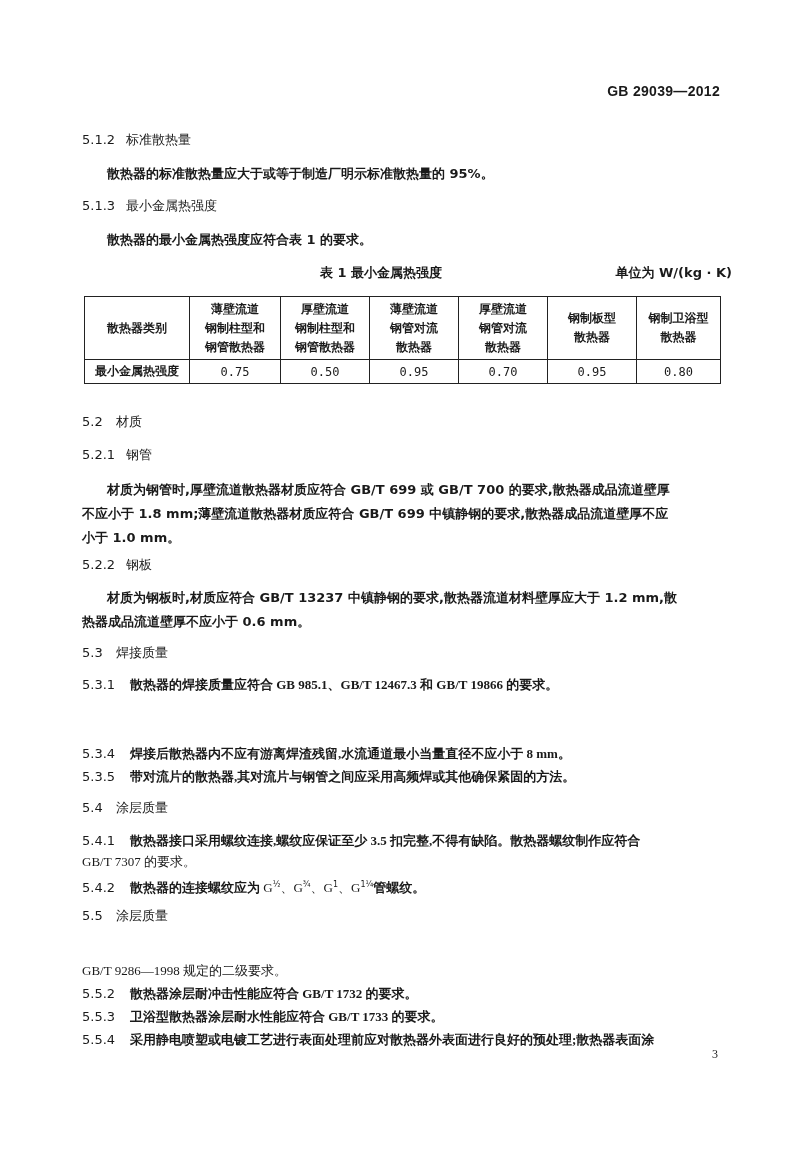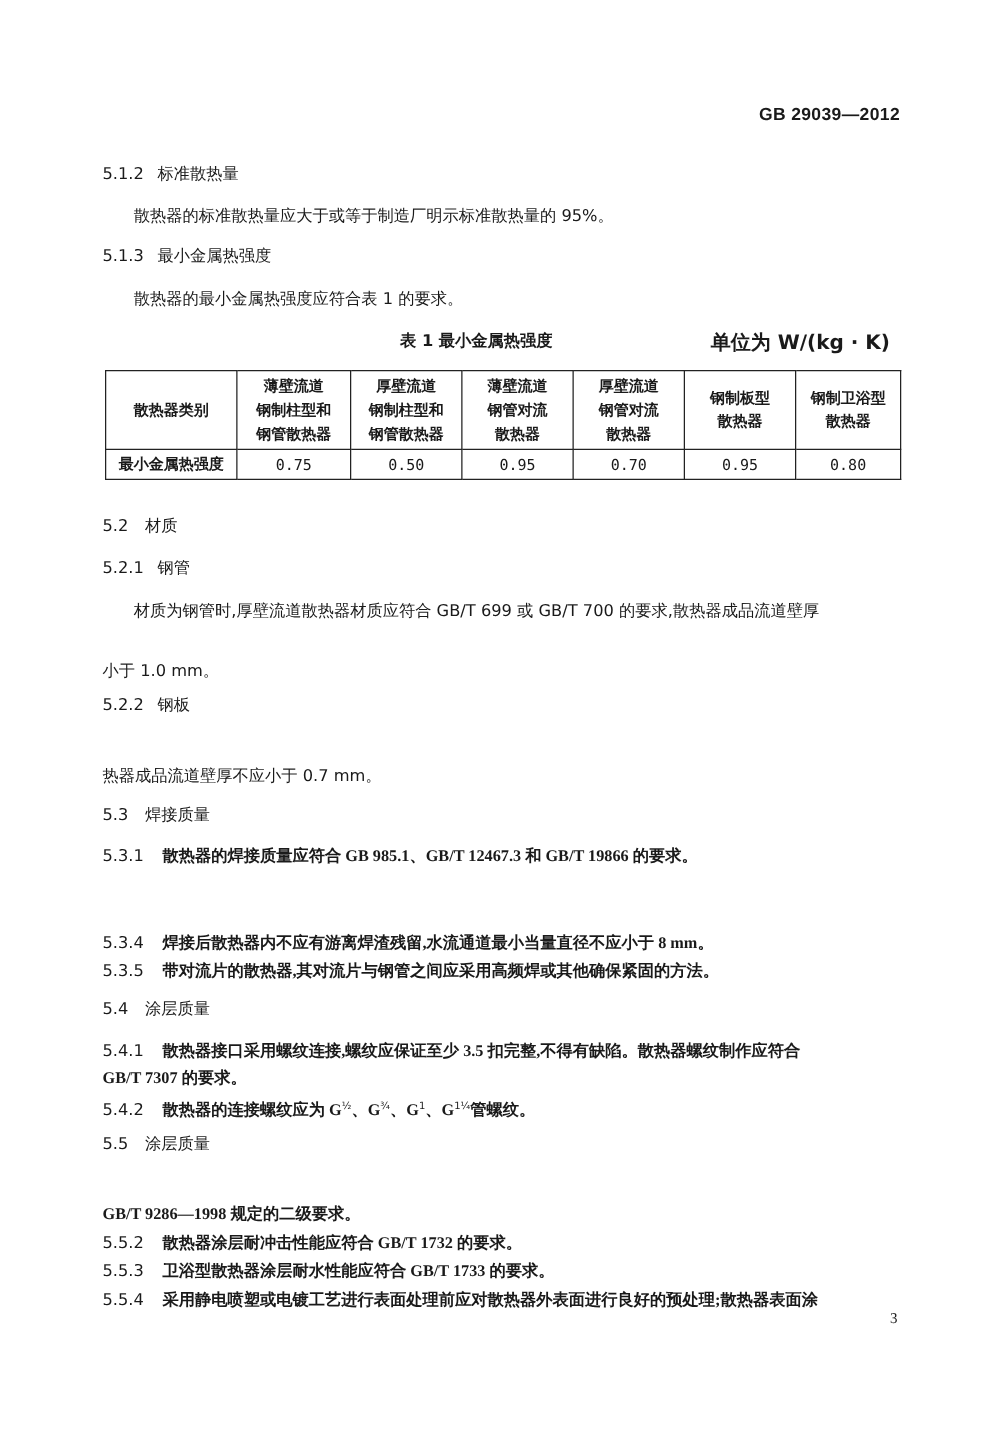--- a/index.html
+++ b/index.html
@@ -10,29 +10,29 @@
   }
   .page { position:absolute; left:0; top:0; width:800px; height:1152px; }
   .doc-header {
     position:absolute; right:80px; top:83px; font-size:14px; font-weight:bold;
     font-family:"Liberation Sans","DejaVu Sans",sans-serif; letter-spacing:0.3px;
   }
   .line { position:absolute; left:82px; font-size:13px; white-space:nowrap; line-height:18px; }
   .heading .num { display:inline-block; width:44px; }
   .heading.l2 .num { width:34px; }
   .heading .ttl { font-weight:normal; }
-  .para { left:107px; font-weight:normal; }
+  .para { left:107px; font-weight:bold; }
   .para.flush { left:82px; }
   .item .num { display:inline-block; width:48px; font-weight:normal; }
   .item .txt { font-weight:bold;font-family:Liberation Serif, serif; }
-  .ser { font-family:"Liberation Serif","DejaVu Serif",serif; font-weight:bold; }
+  .ser { font-family:"Liberation Serif","DejaVu Serif",serif; font-weight:normal; }
 
   .table-caption { position:absolute; left:0; width:800px; top:264px; font-size:13px; font-weight:bold; }
   .table-caption .cap { position:absolute; left:320px; }
-  .table-caption .unit { position:absolute; right:88px; font-size:16px; }
+  .table-caption .unit { position:absolute; right:68px; font-size:13px; }
 
   table.t1 {
     position:absolute; left:84px; top:296px; width:637px; border-collapse:collapse;
     font-size:12px; font-weight:bold; text-align:center;
   }
   table.t1 td { border:1px solid #222; padding:0; }
   table.t1 tr.hdr td { height:62px; line-height:19px; }
   table.t1 tr.val td { height:23px; font-weight:normal; font-family:"DejaVu Sans Mono",monospace; }
   table.t1 tr.val td.rowlabel { font-weight:bold; font-family:"DejaVu Sans",sans-serif; }
   table.t1 td.h { white-space:pre-line; }
@@ -93,26 +93,28 @@
   </tbody>
     </table>
 
   <div class="line heading l2" style="top:413px">
     <span class="num">5.2</span><span class="ttl">材质</span>
   </div>
   <div class="line heading" style="top:446px">
     <span class="num">5.2.1</span><span class="ttl">钢管</span>
   </div>
   <div class="line para" style="top:481px">材质为钢管时,厚壁流道散热器材质应符合 GB/T 699 或 GB/T 700 的要求,散热器成品流道壁厚</div>
+  <div class="line para flush" style="top:505px">不应小于 1.8 mm;薄壁流道散热器材质应符合 GB/T 699 中镇静钢的要求,散热器成品流道壁厚不应</div>
   <div class="line para flush" style="top:529px">小于 1.0 mm。</div>
 
   <div class="line heading" style="top:556px">
     <span class="num">5.2.2</span><span class="ttl">钢板</span>
   </div>
-  <div class="line para flush" style="top:613px">热器成品流道壁厚不应小于 0.7 mm。</div>
+  <div class="line para" style="top:589px">材质为钢板时,材质应符合 GB/T 13237 中镇静钢的要求,散热器流道材料壁厚应大于 1.2 mm,散</div>
+  <div class="line para flush" style="top:613px">热器成品流道壁厚不应小于 0.6 mm。</div>
 
   <div class="line heading l2" style="top:644px">
     <span class="num">5.3</span><span class="ttl">焊接质量</span>
   </div>
   <div class="line item" style="top:676px"><span class="num">5.3.1</span><span class="txt">散热器的焊接质量应符合 GB 985.1、GB/T 12467.3 和 GB/T 19866 的要求。</span></div>
   <div class="line item" style="top:745px"><span class="num">5.3.4</span><span class="txt">焊接后散热器内不应有游离焊渣残留,水流通道最小当量直径不应小于 8 mm。</span></div>
   <div class="line item" style="top:768px"><span class="num">5.3.5</span><span class="txt">带对流片的散热器,其对流片与钢管之间应采用高频焊或其他确保紧固的方法。</span></div>
 
   <div class="line heading l2" style="top:799px">
     <span class="num">5.4</span><span class="ttl">涂层质量</span>

